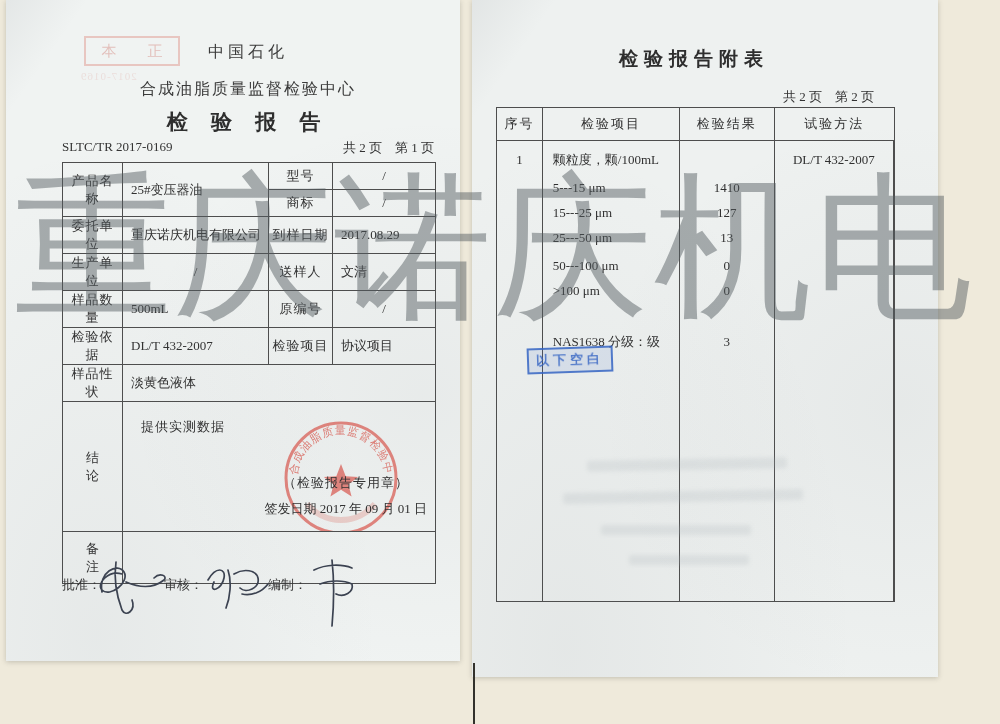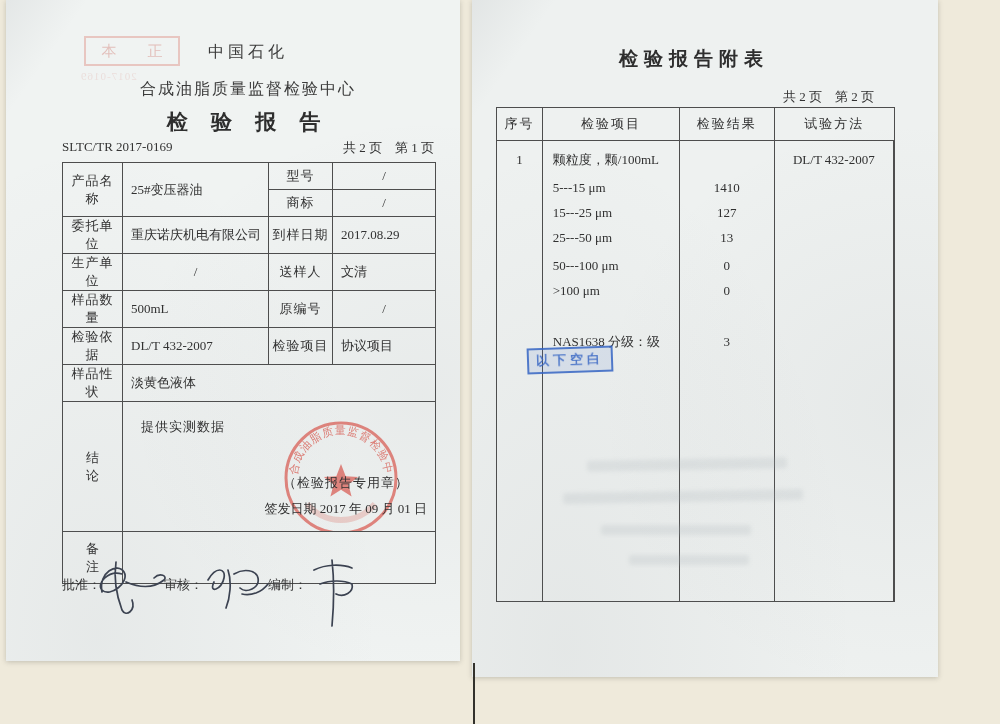--- a/index.html
+++ b/index.html
@@ -222,13 +222,14 @@
         <div class="ghost" style="left:90px;top:318px;width:200px;height:11px;transform:rotate(-1deg)"></div>
         <div class="ghost" style="left:66px;top:350px;width:240px;height:11px;transform:rotate(-1deg)"></div>
         <div class="ghost" style="left:104px;top:384px;width:150px;height:10px"></div>
         <div class="ghost" style="left:132px;top:414px;width:120px;height:10px"></div>
       </div>
     </div>
   </div>
 
   <div class="gap-line"></div>
 
+  <div class="watermark">重庆诺庆机电</div>
 </div>
 
 </body></html>

